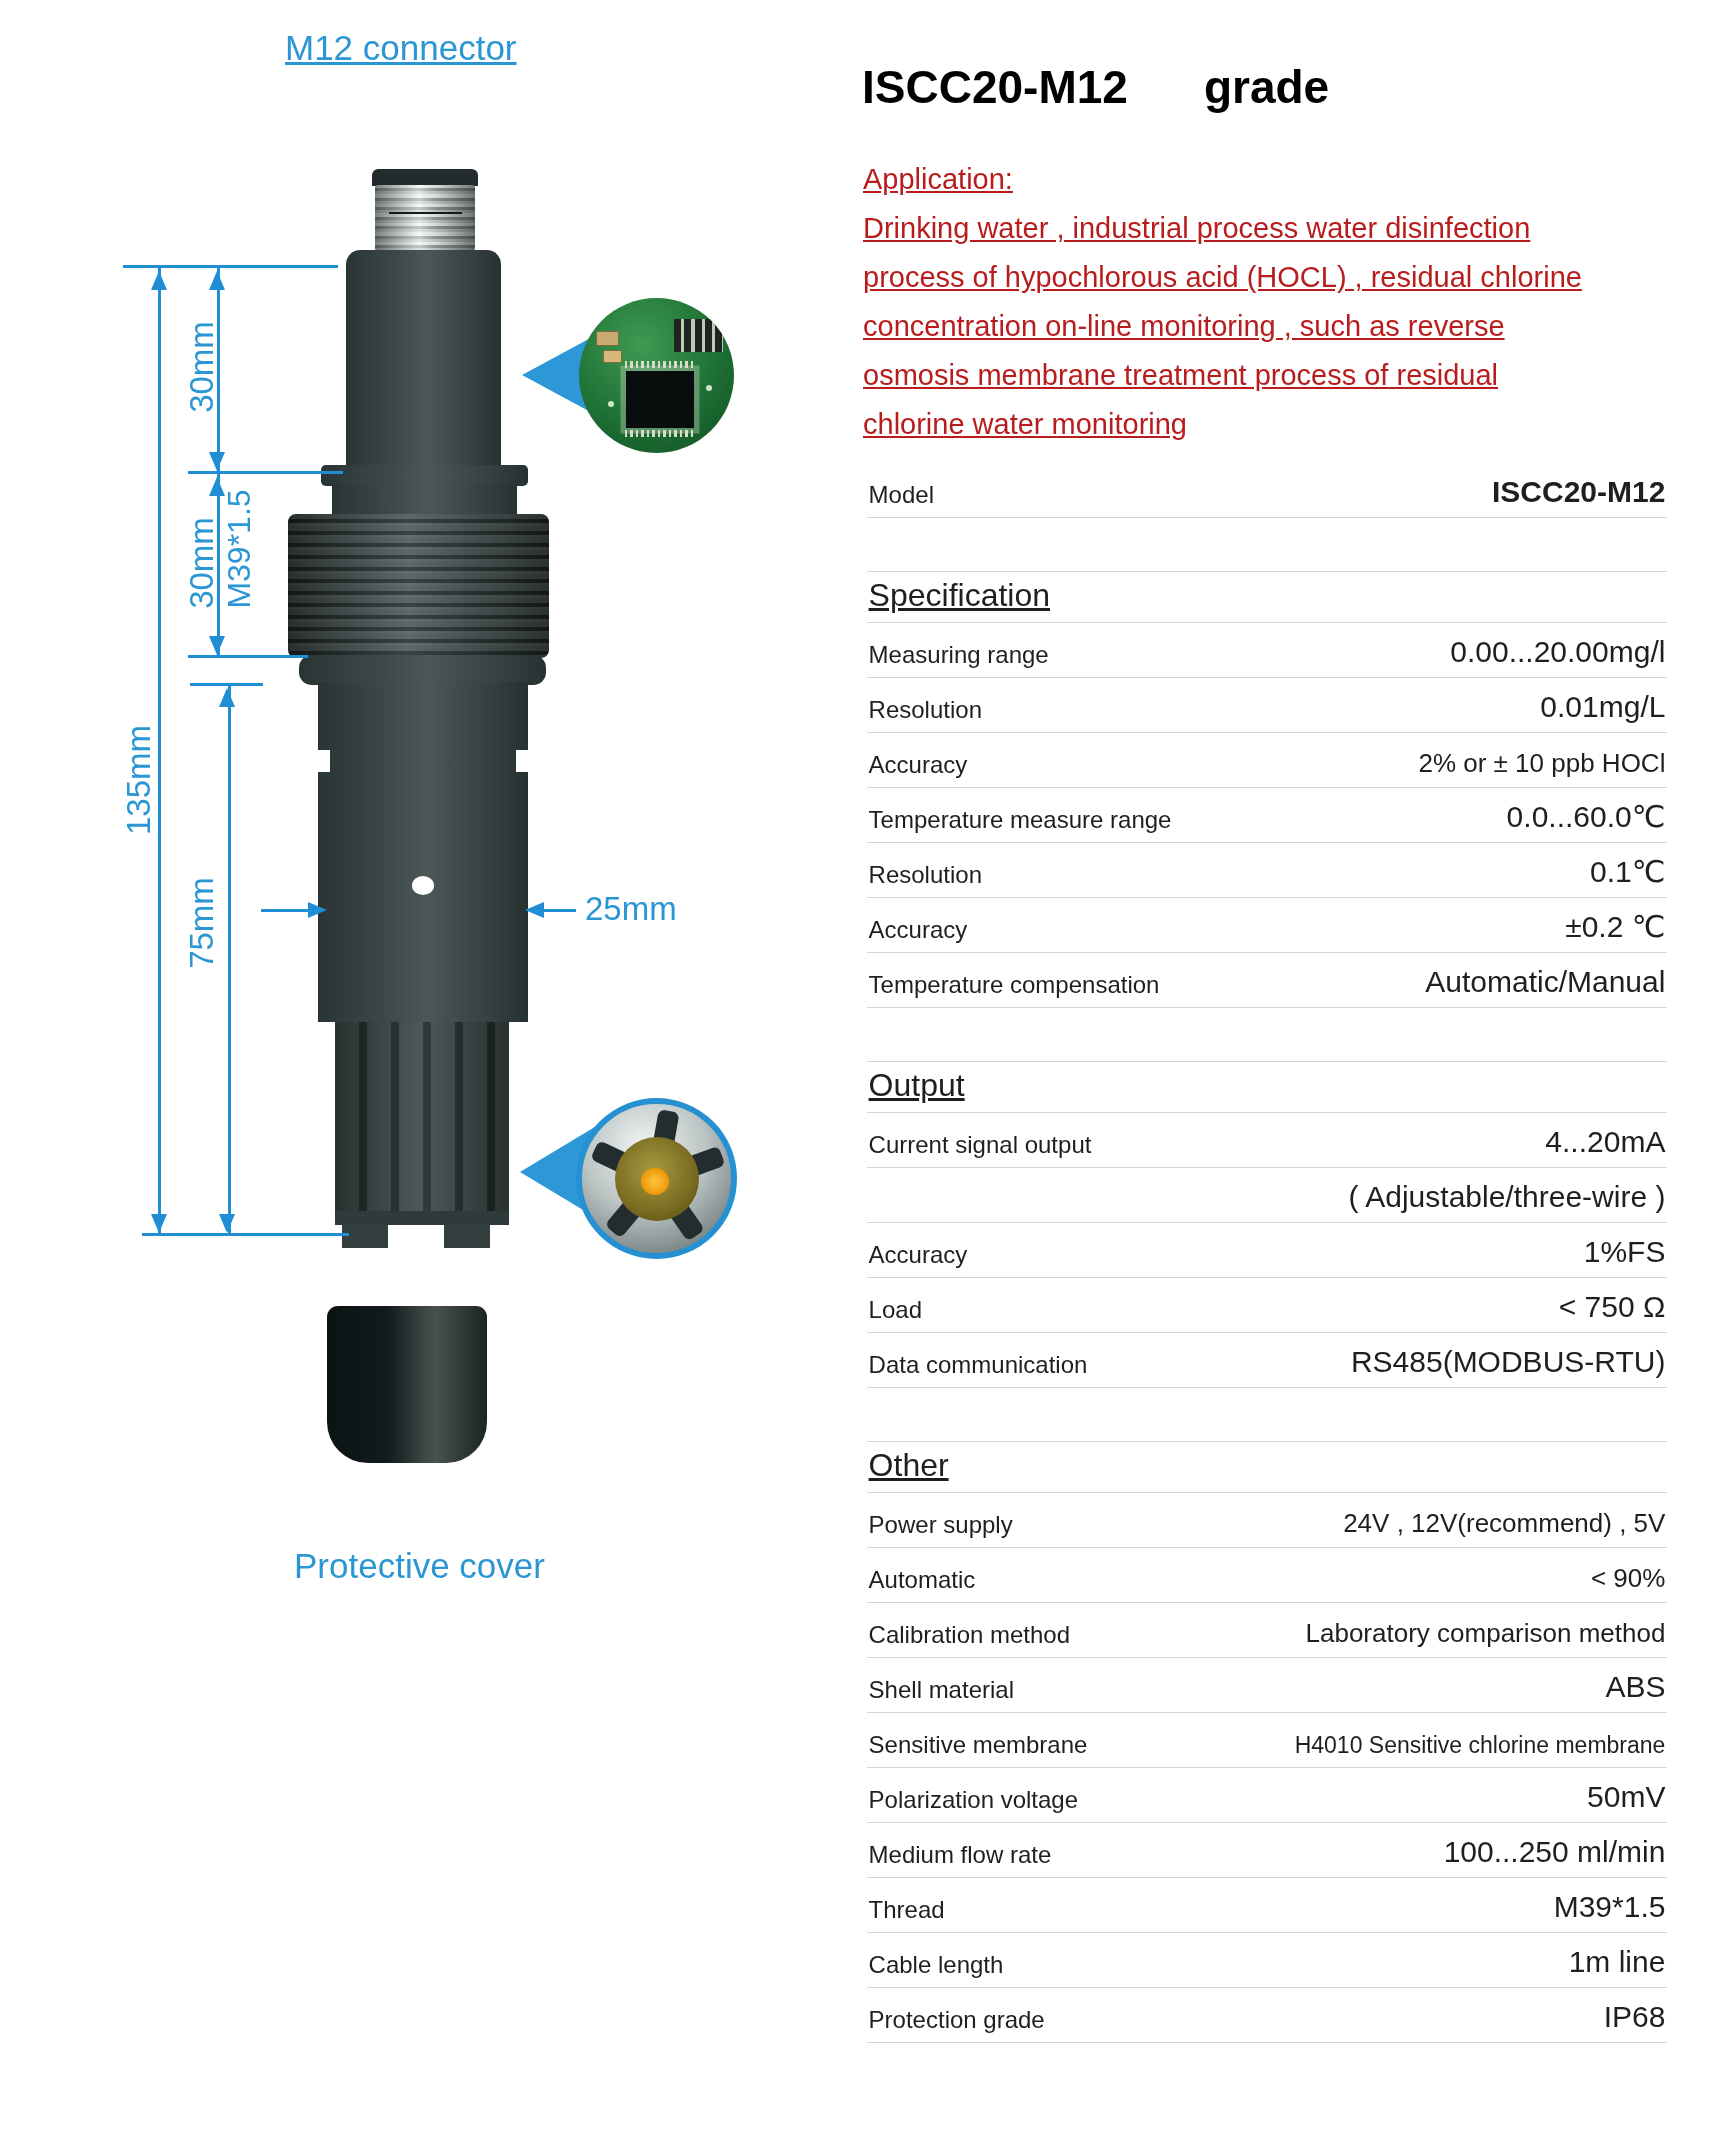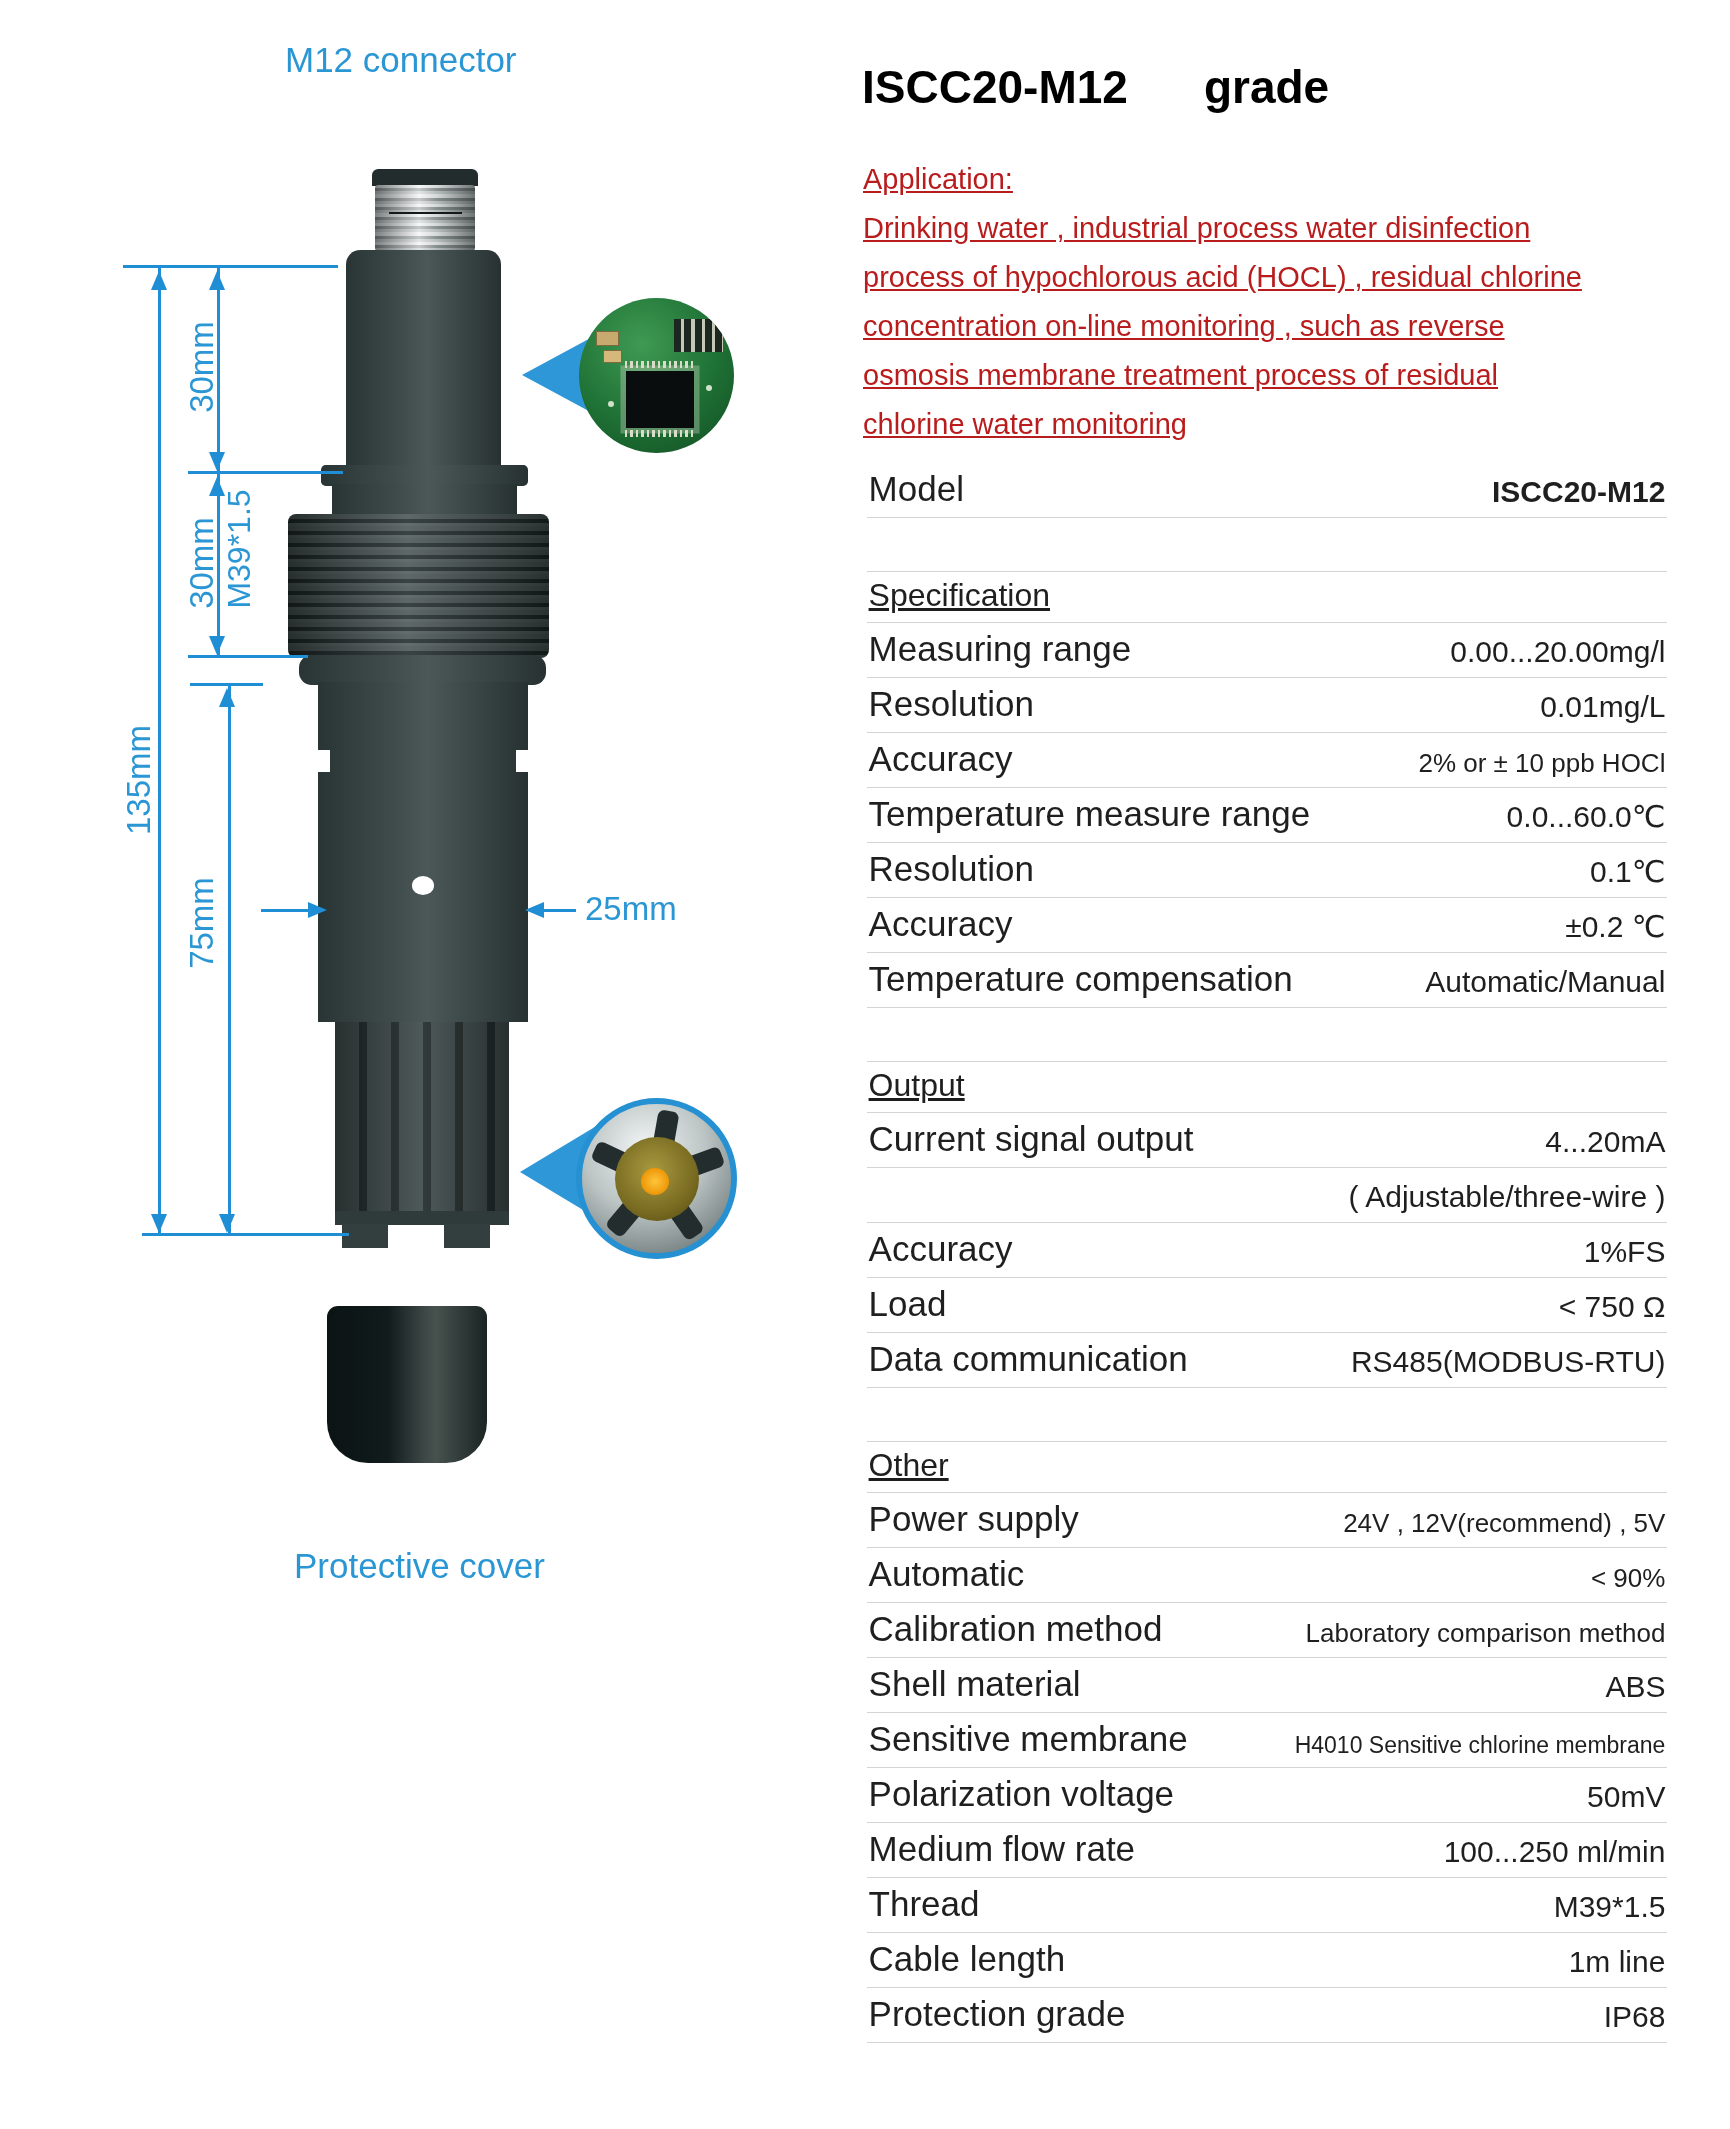--- a/index.html
+++ b/index.html
@@ -77,33 +77,33 @@
 
   
   .title{left:862px;top:60px;display:flex;gap:76px;font-size:46px;font-weight:700;color:#000;}
   .app{left:863px;top:155px;width:863px;font-size:29px;line-height:49px;white-space:pre-line;color:#b91c1c;text-decoration:underline;}
   .spec{left:867px;top:463px;width:800px;}
   .trow{display:flex;justify-content:space-between;align-items:flex-end;
         border-bottom:1.6px solid #d2d5d5;box-sizing:border-box;padding:0 1.6px 8px 1.6px;}
   .trow.row{height:55px;}
   .trow.header{height:51px;text-decoration:underline;}
   .trow.gap{height:54px;}
-  .tlabel{font-size:35px;color:#1f1f1f;white-space:nowrap;}
+  .tlabel{font-size:24px;color:#1f1f1f;white-space:nowrap;}
   .trow.header .tlabel{font-size:32px;}
   .tvalue{font-size:30px;color:#1f1f1f;white-space:nowrap;}
   .tvalue.bold{font-weight:700;}
   .trow.small .tvalue{font-size:26px;}
   .trow.xsmall .tvalue{font-size:23px;}
 </style>
 </head>
 <body>
 
 <div class="page">
 
-  <div class="abs blue-label" style="left:285px;top:40px;">M12 connector</div>
+  <div class="abs blue-label" style="left:285px;top:28px;text-decoration:underline;">M12 connector</div>
 
   <div class="abs cap"></div>
   <div class="abs metal"></div>
   <div class="abs metal-mark"></div>
   <div class="abs upperbody bodygrad"></div>
   <div class="abs flange1 bodygrad"></div>
   <div class="abs collar bodygrad"></div>
   <div class="abs thread"></div>
   <div class="abs oring bodygrad"></div>
   <div class="abs midbody bodygrad"></div>

